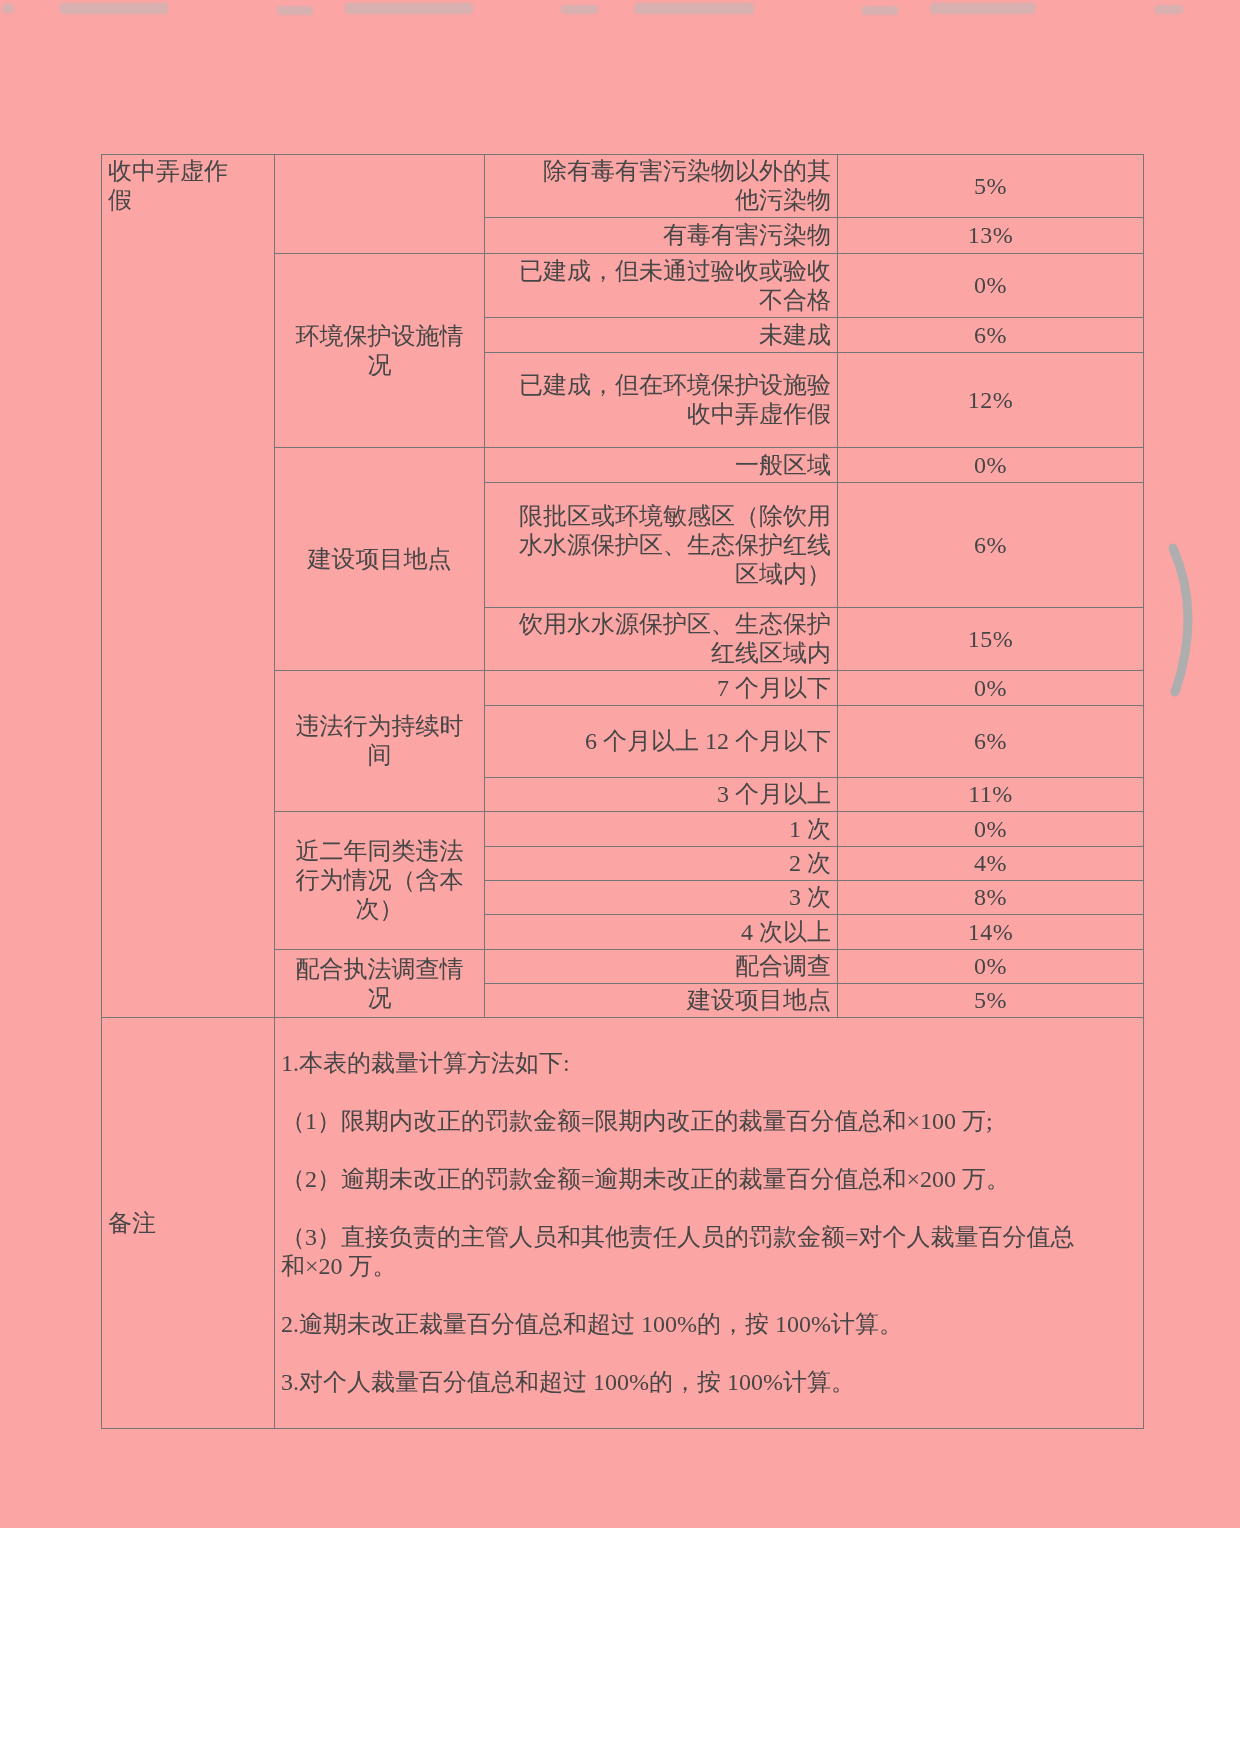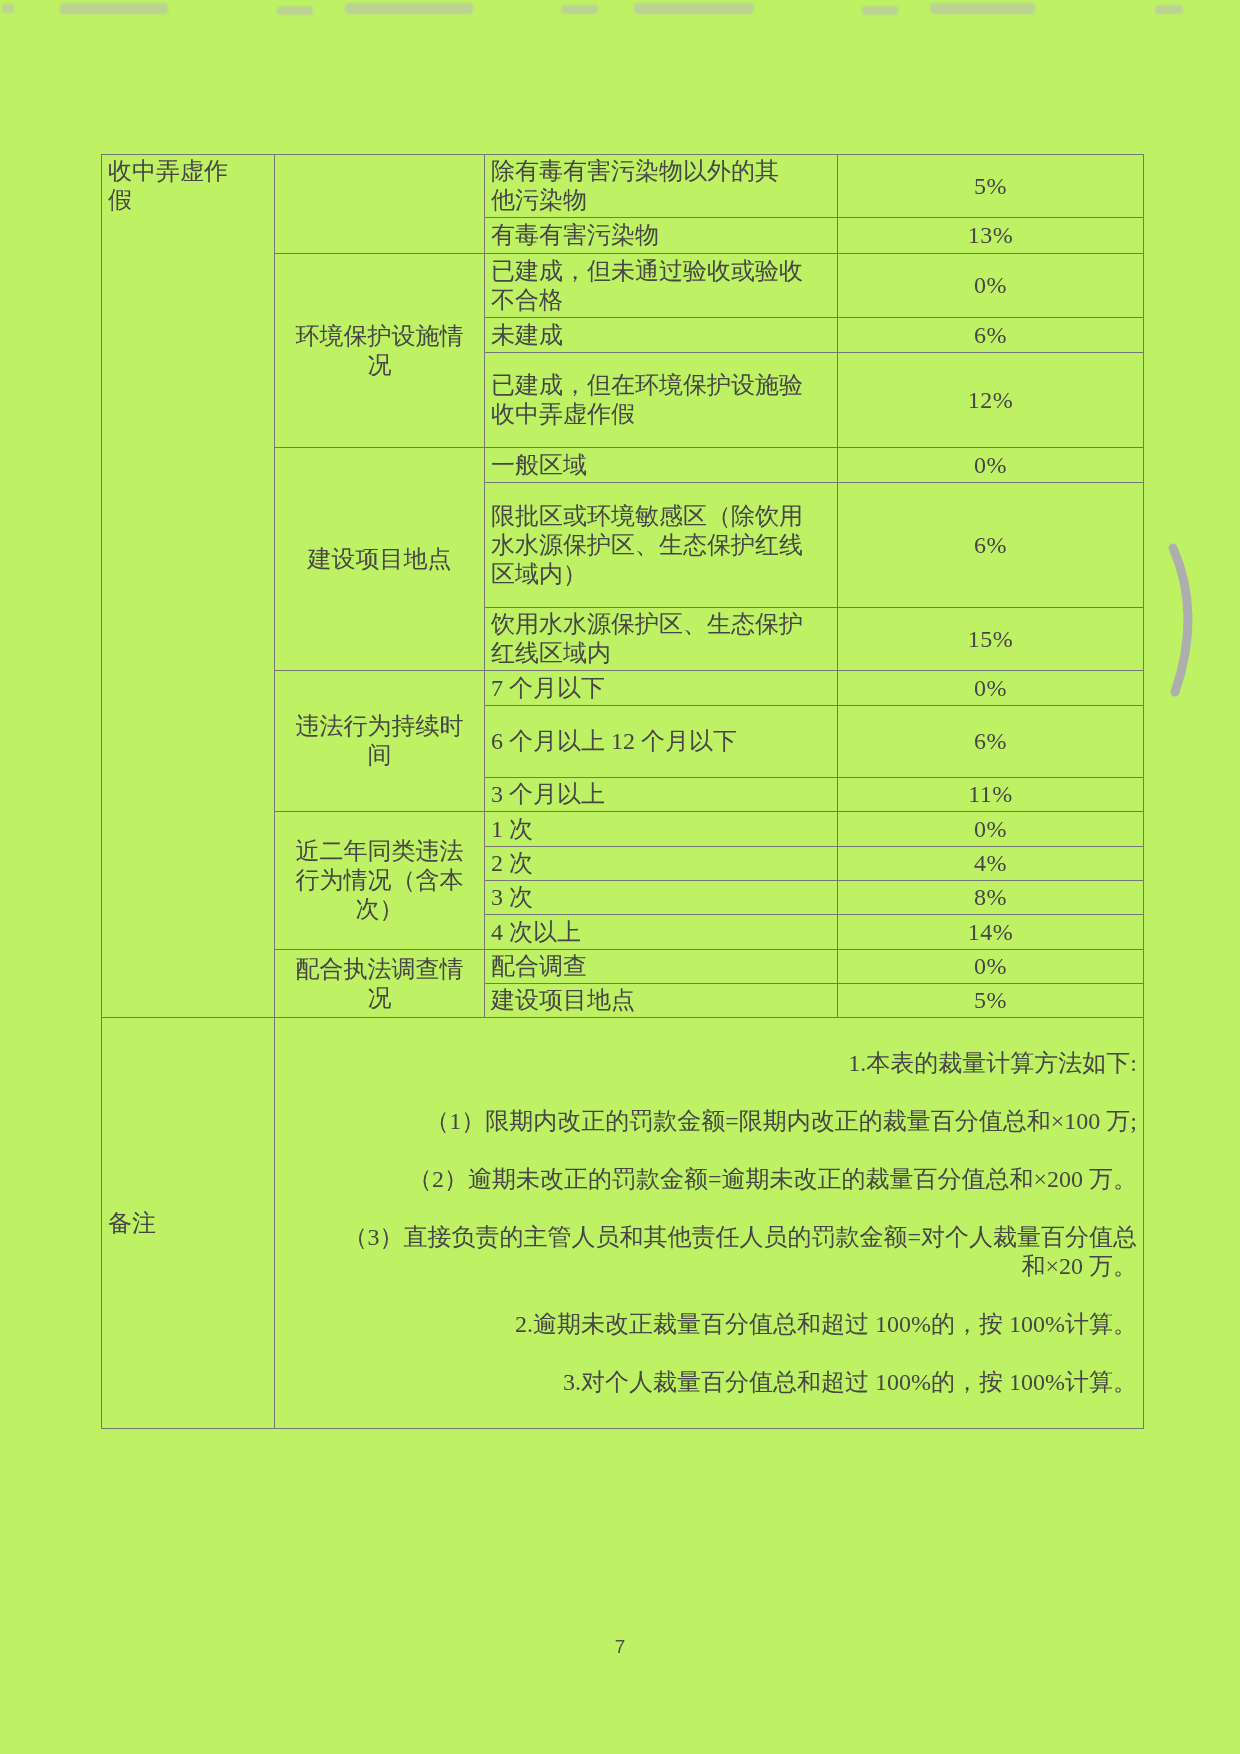--- a/index.html
+++ b/index.html
@@ -1,20 +1,20 @@
 <!DOCTYPE html>
 <html><head>
 <meta charset="utf-8">
 <style>
   html, body { margin: 0; padding: 0; background: #ffffff; }
   .page {
     position: relative;
     width: 1240px;
-    height: 1754px;
-    background: #bef264;
+    height: 1528px;
+    background: #fca5a5;
     overflow: hidden;
     font-family: "Liberation Serif", "DejaVu Serif", serif;
     color: #3f3f3f;
   }
   
   .smudge {
     position: absolute;
     background: #b9b9b9;
     opacity: 0.55;
     border-radius: 3px;
@@ -39,26 +39,26 @@
     padding: 2px 6px;
     overflow: hidden;
   }
   td.c1 {
     vertical-align: top;
     text-align: left;
     padding: 8px 10px 2px 12px;
     line-height: 32px;
   }
   td.g { text-align: center; line-height: 31px; }
-  td.d { text-align: left; }
+  td.d { text-align: right; }
   td.p { text-align: center; font-size: 23px; letter-spacing: 0.5px; }
   td.remarks-label { vertical-align: middle; text-align: left; }
   td.notes {
     vertical-align: top;
-    text-align: right;
+    text-align: left;
     padding: 12px 20px 8px 16px;
     font-size: 22px;
     line-height: 34px;
   }
   td.notes div { white-space: pre-line; }
   .page-number {
     position: absolute;
     top: 1636px;
     left: 0;
     width: 100%;

